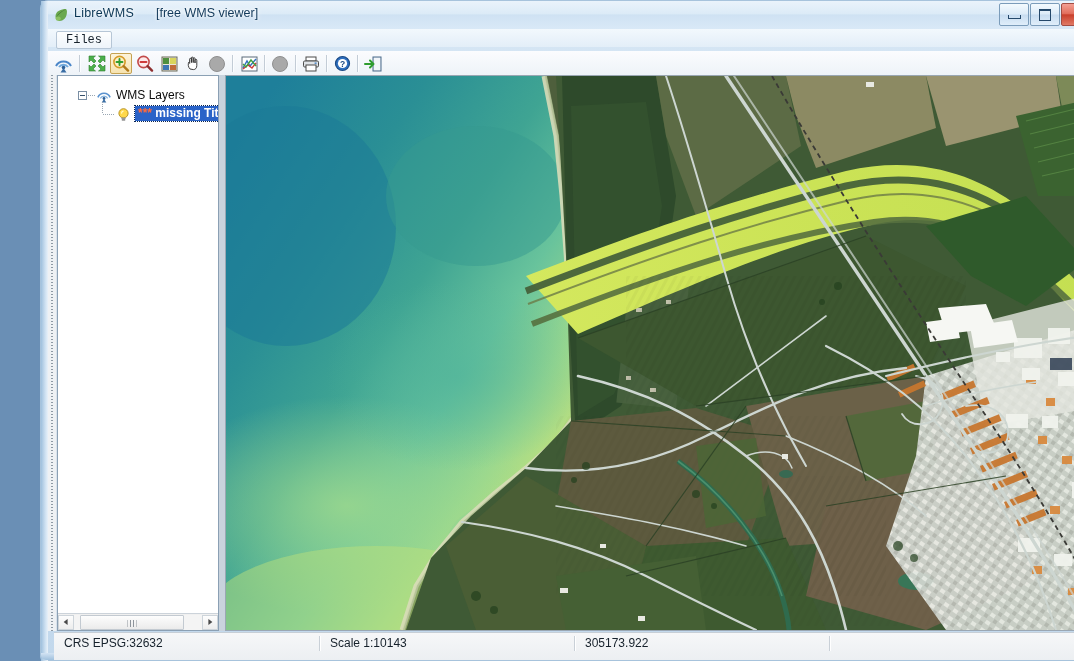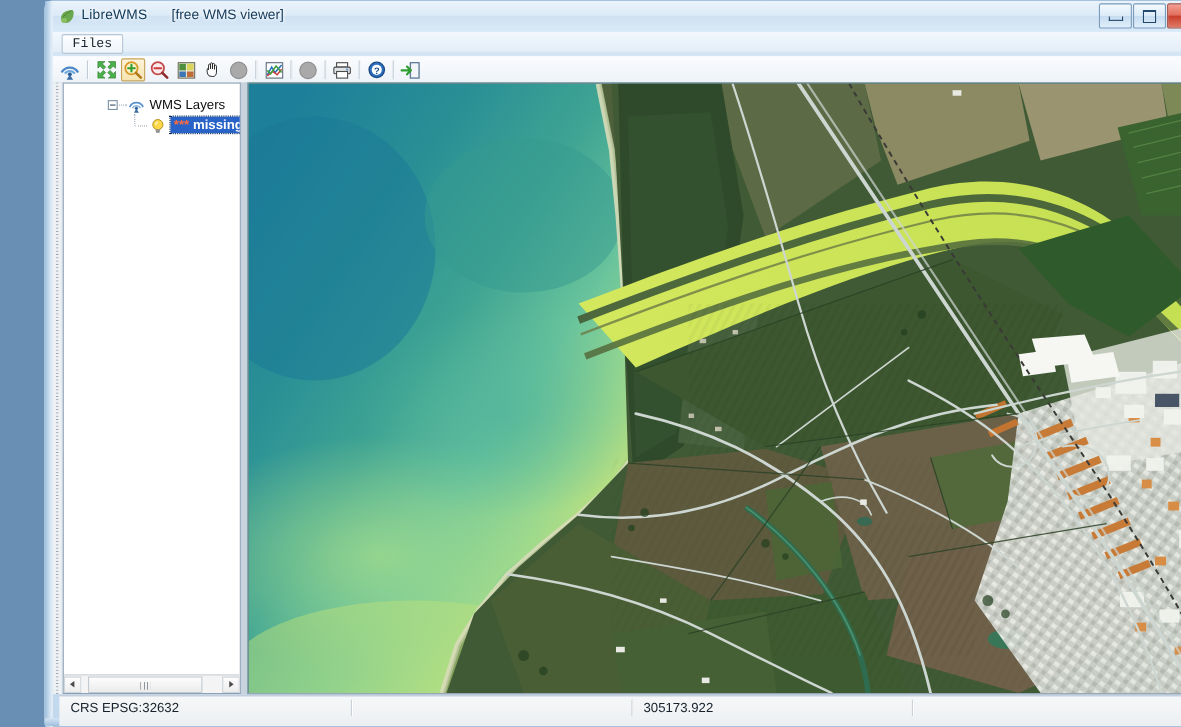--- a/index.html
+++ b/index.html
@@ -71,21 +71,21 @@
     background:#d8e2ec;}
 
   
   .splitter-v{position:absolute;left:0;top:0;width:8px;height:556px;
     background:#eef1f4;
     background-image:repeating-linear-gradient(to bottom,#8e9aa5 0,#8e9aa5 1px,transparent 1px,transparent 3px);
     background-position:3px 0;background-size:2px 3px;background-repeat:repeat-y;}
 
   .tree-panel{position:absolute;left:9px;top:0px;width:162px;height:556px;
     background:#fff;border:1px solid #8ba0b4;box-sizing:border-box;overflow:hidden;}
-  .tree-inner{position:absolute;left:0;top:0;right:0;bottom:17px;overflow:hidden;padding-left:20px;}
+  .tree-inner{position:absolute;left:0;top:0;right:0;bottom:17px;overflow:hidden;}
 
   .tnode{position:relative;height:17px;white-space:nowrap;font-size:12px;color:#000;}
   .expander{position:absolute;left:20px;top:4px;width:9px;height:9px;border:1px solid #7a8fa4;
     background:#fff;box-sizing:border-box;cursor:default;}
   .expander:before{content:"";position:absolute;left:1px;top:3px;width:5px;height:1px;background:#35506a;}
   .dotline{position:absolute;background-image:repeating-linear-gradient(to right,#9aa7b3 0,#9aa7b3 1px,transparent 1px,transparent 2px);height:1px;}
   .dotline.v{background-image:repeating-linear-gradient(to bottom,#9aa7b3 0,#9aa7b3 1px,transparent 1px,transparent 2px);width:1px;height:auto;}
 
   .root-icon{position:absolute;left:38px;top:1px;width:16px;height:15px;}
   .root-label{position:absolute;left:58px;top:1px;font-size:12px;color:#0a0a0a;}
@@ -569,20 +569,21 @@
           </g>
         </svg>
       </div>
     </div>
   </div>
 
   <div class="statusbar">
     <div class="st-cell" style="left:0;width:265px">CRS EPSG:32632</div>
     <div class="st-div" style="left:265px"></div>
 
+    <div class="st-cell" style="left:266px;width:254px">Scale 1:10143</div>
     <div class="st-div" style="left:520px"></div>
 
     <div class="st-cell" style="left:521px;width:108px">305173.922</div>
     <div class="st-div" style="left:775px"></div>
 
     <div class="grip">
       <span style="left:8px;top:8px"></span>
       <span style="left:4px;top:8px"></span>
       <span style="left:8px;top:4px"></span>
       <span style="left:0px;top:8px"></span>

